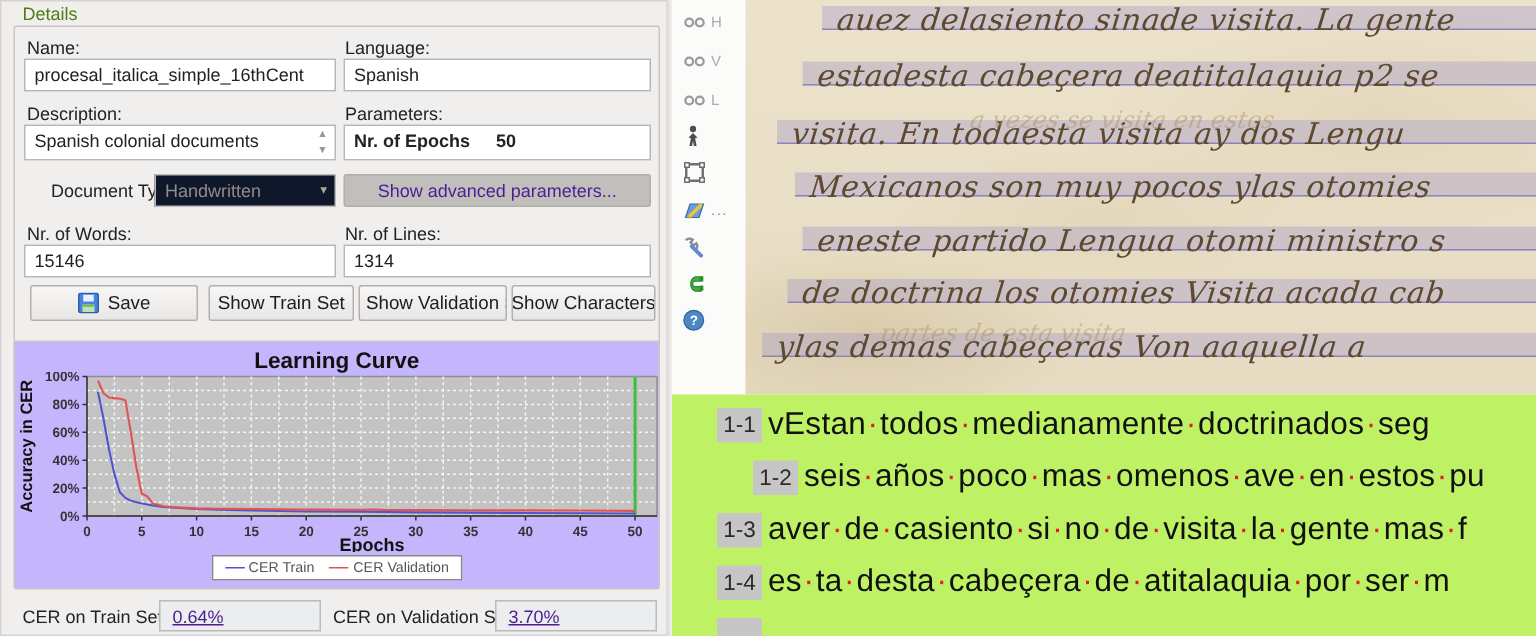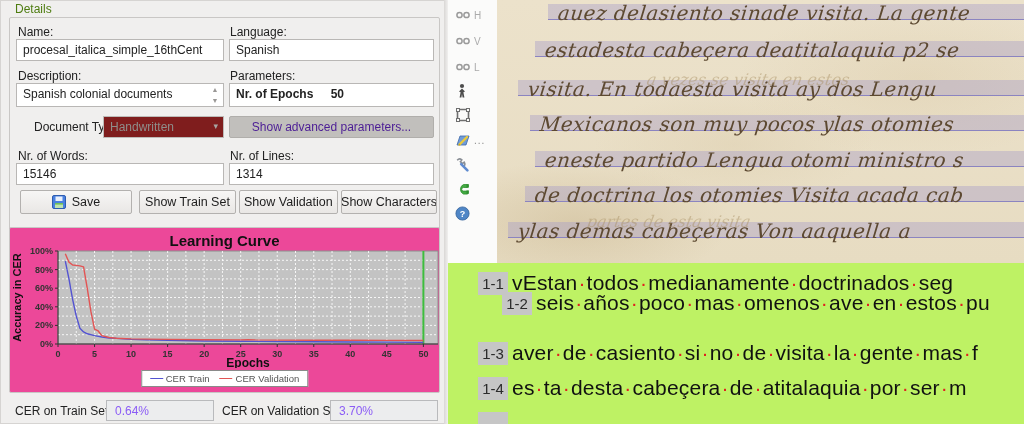--- a/index.html
+++ b/index.html
@@ -13,47 +13,47 @@
   .splitter { position:absolute; left:444px; top:0; width:6px; height:424px;
               background:linear-gradient(90deg,#d9d7d5,#f2f1f0 70%,#e4e2e0); }
   .group-label { position:absolute; font-size:12px; color:#4d7c0f; }
   .group-box { position:absolute; border:1px solid #c9c7c5; border-radius:2px; }
   .fld-label { position:absolute; font-size:12px; color:#222; white-space:nowrap; }
   .tbox { position:absolute; background:#fff; border:1px solid #b9b7b5; font-size:12px;
           color:#222; padding:3px 6px; white-space:nowrap; overflow:hidden; }
   .spinner { position:absolute; right:2px; top:2px; bottom:2px; width:12px;
              display:flex; flex-direction:column; justify-content:space-between;
              color:#9a9896; font-size:7px; line-height:7px; text-align:center; }
-  .combo-dis { position:absolute; background:#7f1d1d; border:1px solid #bdbbb8;
+  .combo-dis { position:absolute; background:#0f172a; border:1px solid #bdbbb8;
                color:#8f8d8a; font-size:12px; padding:3px 6px; white-space:nowrap; overflow:hidden; }
   .combo-arrow { position:absolute; right:5px; top:4px; color:#a8a6a3; font-size:9px; }
   .btn { position:absolute; height:24px; background:linear-gradient(#f7f6f5,#e9e7e5);
          border:1px solid #b3b1af; border-radius:2px; font-size:12.5px; color:#1d1d1d;
          display:flex; align-items:center; justify-content:center; white-space:nowrap;
          overflow:hidden; cursor:default; }
   .btn-dis { position:absolute; height:22px; background:#c1bfbc; border:1px solid #b0aeab;
              border-radius:2px; color:#4c1d95; font-size:12px; display:flex;
              align-items:center; justify-content:center; white-space:nowrap; overflow:hidden; }
   .save-glyph { width:14px; height:14px; margin-right:6px; flex:0 0 auto; }
 
   
   .chart-box { position:absolute; left:8px; top:226px; width:431px; height:166px;
-               background:#ec4899; border:1px solid #c9c7c5; border-radius:2px; }
+               background:#c4b5fd; border:1px solid #c9c7c5; border-radius:2px; }
   .chart-title { position:absolute; top:4px; left:0; width:100%; text-align:center;
                  font-size:15px; font-weight:bold; color:#111; }
   .chart-svg { position:absolute; left:0; top:20px; }
   .legend { position:absolute; left:50%; transform:translateX(-50%); top:142px;
             border:1px solid #8a8a8a; background:#fff; display:flex; gap:10px;
             padding:2px 8px; font-size:9.5px; color:#555; align-items:center; }
   .legend .key { display:inline-block; width:13px; height:0; border-top:1.6px solid;
                  margin-right:3px; vertical-align:middle; }
   .legend-item { display:flex; align-items:center; }
 
   .footer-field { position:absolute; background:#ecedee; border:1px solid #b9babc;
-                  font-size:12px; color:#8b5cf6; padding:3px 8px; height:21px; }
+                  font-size:12px; color:#4c1d95; padding:3px 8px; height:21px;text-decoration:underline; }
 
   
   .mid-strip { position:absolute; left:448px; top:0; width:49px; height:263px;
                background:#fbfbfa; }
   .tool { position:absolute; left:7px; width:34px; height:18px; display:flex;
           align-items:center; gap:3px; cursor:default; }
   .tool svg { flex:0 0 auto; }
   .tool .tletter { font-size:10px; color:#ababab; }
   .tool .tmore { font-size:10px; color:#8a8a8a; letter-spacing:1px; }
 
@@ -329,21 +329,21 @@
       <div class="ms-text" style="left: 21px; top: 219px;">ylas demas cabeçeras Von aaquella a</div>
       <div class="ms-ghost" style="left: 150px; top: 70px;">a vezes se visita en estos</div>
       <div class="ms-ghost" style="left: 90px; top: 212px;">partes de esta visita</div>
     </div>
 
   <div class="transcription" id="transcription">
       <div class="t-row" style="top: 8px;">
         <span class="t-badge">1-1</span>
         <span class="t-text"><span>vEstan</span><span class="t-dot">·</span><span>todos</span><span class="t-dot">·</span><span>medianamente</span><span class="t-dot">·</span><span>doctrinados</span><span class="t-dot">·</span><span>seg</span></span>
       </div>
-      <div class="t-row" style="top: 28px; padding-left: 24px;">
+      <div class="t-row" style="top: 43px; padding-left: 24px;">
         <span class="t-badge">1-2</span>
         <span class="t-text"><span>seis</span><span class="t-dot">·</span><span>años</span><span class="t-dot">·</span><span>poco</span><span class="t-dot">·</span><span>mas</span><span class="t-dot">·</span><span>omenos</span><span class="t-dot">·</span><span>ave</span><span class="t-dot">·</span><span>en</span><span class="t-dot">·</span><span>estos</span><span class="t-dot">·</span><span>pu</span></span>
       </div>
       <div class="t-row" style="top: 78px;">
         <span class="t-badge">1-3</span>
         <span class="t-text"><span>aver</span><span class="t-dot">·</span><span>de</span><span class="t-dot">·</span><span>casiento</span><span class="t-dot">·</span><span>si</span><span class="t-dot">·</span><span>no</span><span class="t-dot">·</span><span>de</span><span class="t-dot">·</span><span>visita</span><span class="t-dot">·</span><span>la</span><span class="t-dot">·</span><span>gente</span><span class="t-dot">·</span><span>mas</span><span class="t-dot">·</span><span>f</span></span>
       </div>
       <div class="t-row" style="top: 113px;">
         <span class="t-badge">1-4</span>
         <span class="t-text"><span>es</span><span class="t-dot">·</span><span>ta</span><span class="t-dot">·</span><span>desta</span><span class="t-dot">·</span><span>cabeçera</span><span class="t-dot">·</span><span>de</span><span class="t-dot">·</span><span>atitalaquia</span><span class="t-dot">·</span><span>por</span><span class="t-dot">·</span><span>ser</span><span class="t-dot">·</span><span>m</span></span>

